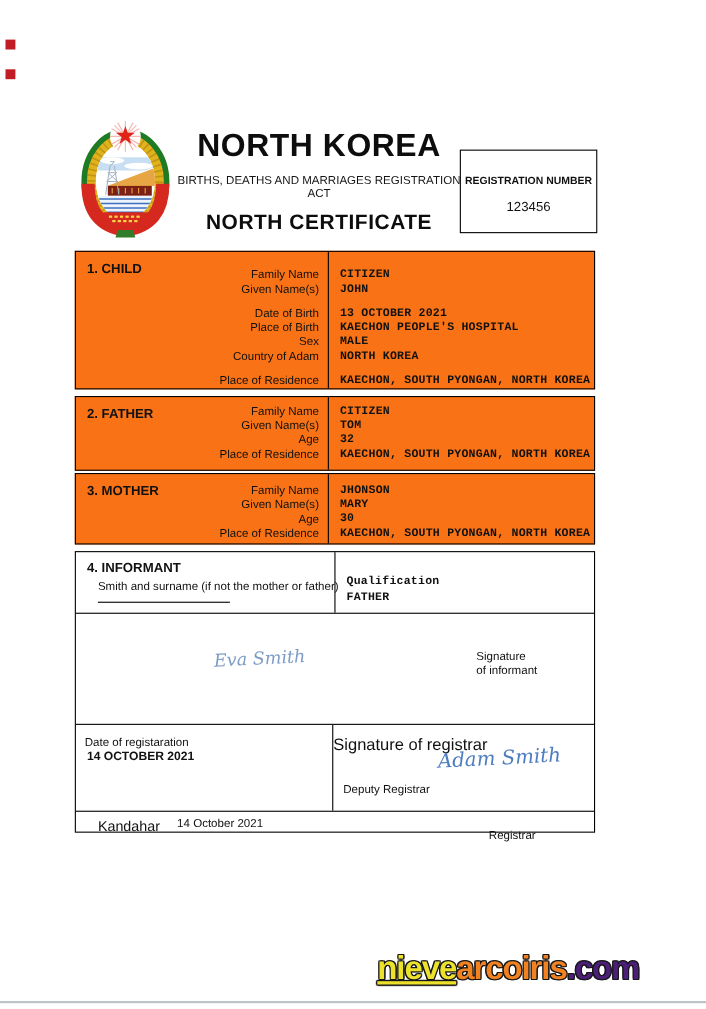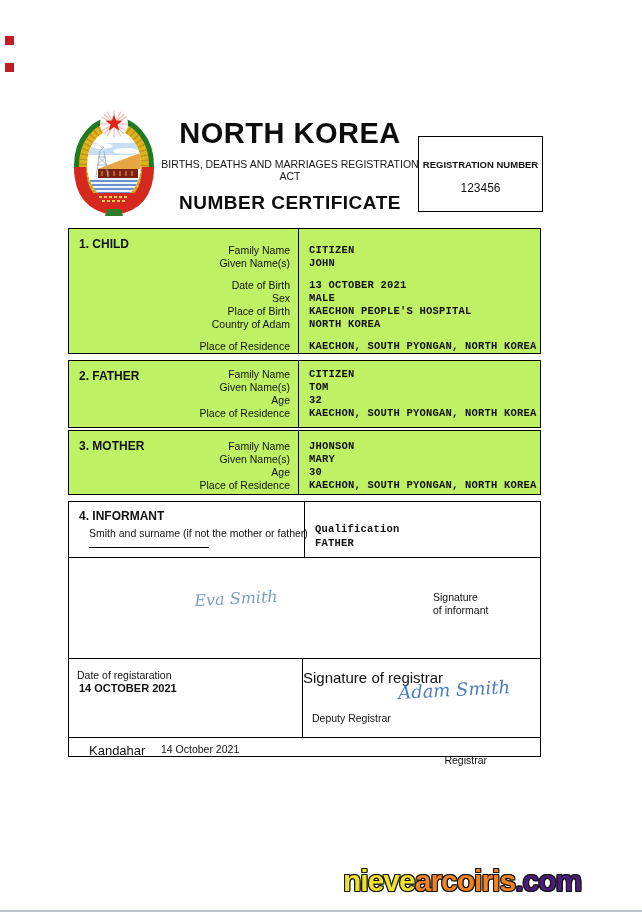--- a/index.html
+++ b/index.html
@@ -15,21 +15,21 @@
   .header-text{position:absolute;left:158px;top:116px;width:264px;text-align:center;}
   .country{font-size:29px;font-weight:bold;letter-spacing:.5px;line-height:34px;color:#0d0d0d;}
   .act{font-size:10.5px;margin-top:8px;color:#151515;}
   .doc-title{font-size:19px;font-weight:bold;margin-top:10px;letter-spacing:.5px;color:#0d0d0d;}
   .regbox{position:absolute;left:418px;top:136px;width:125px;height:76px;border:1px solid #000;
           box-sizing:border-box;text-align:center;background:#fff;}
   .reg-label{margin-top:22px;font-size:9.5px;font-weight:bold;}
   .reg-number{margin-top:11px;font-size:12px;}
 
   
-  .box{position:absolute;left:68px;width:473px;border:1px solid #000;box-sizing:border-box;background:#bef264;}
+  .box{position:absolute;left:68px;width:473px;border:1px solid #000;box-sizing:border-box;background:#f97316;}
   .box1{top:228px;height:126px;}
   .box2{top:360px;height:68px;}
   .box3{top:430px;height:65px;}
   .lower{position:absolute;left:68px;top:501px;width:473px;height:256px;border:1px solid #000;
          box-sizing:border-box;background:#fff;}
   .vline{position:absolute;top:0;bottom:0;width:1px;background:#000;}
   .v229{left:229px;} .v235{left:235px;} .v233{left:233px;}
   .sec-title{position:absolute;left:10px;top:8px;font-size:12px;font-weight:bold;white-space:nowrap;}
   .rows{position:absolute;left:0;right:0;}
   .r1{top:15px;} .r2{top:7px;} .r3{top:9px;}
@@ -65,21 +65,21 @@
   .deputy{position:absolute;left:243px;top:53px;font-size:10.5px;}
   .f-place{position:absolute;left:20px;top:5px;font-size:13px;}
   .f-date{position:absolute;left:92px;top:5px;font-size:10.5px;}
   .f-role{position:absolute;right:53px;top:16px;font-size:10.5px;}
 
   
   .watermark{position:absolute;left:343px;top:864px;font-size:30px;font-weight:bold;
              letter-spacing:-1px;white-space:nowrap;
              text-shadow:-1px -1px 0 #161616,1px -1px 0 #161616,-1px 1px 0 #161616,1px 1px 0 #161616,
                          -1px 0 0 #161616,1px 0 0 #161616,0 -1px 0 #161616,0 1px 0 #161616;}
-  .wm-yellow{color:#ece22b;} .wm-orange{color:#f08222;} .wm-purple{color:#4b1e78;}
+  .wm-yellow{color:#ece22b;text-decoration:underline;} .wm-orange{color:#f08222;} .wm-purple{color:#4b1e78;}
   .bottom-line{position:absolute;left:0;top:910px;width:642px;height:2px;background:#bfc3c7;}
 </style>
 </head>
 <body>
 
 <div class="page">
 
   <div class="red-sq sq1"></div>
   <div class="red-sq sq2"></div>
 
@@ -150,21 +150,21 @@
         <line x1="49" y1="2.5" x2="35" y2="27.5"></line>
       <line x1="29.5" y1="8" x2="54.5" y2="22"></line>
         <line x1="54.5" y1="8" x2="29.5" y2="22"></line>
     </g>
     <path d="M42,5.5 L44.1,11.6 L50.6,11.7 L45.4,15.6 L47.3,21.8 L42,18.1 L36.7,21.8 L38.6,15.6 L33.4,11.7 L39.9,11.6 Z" fill="#e02318"></path>
   </svg>
 
   <div class="header-text">
     <div class="country">NORTH KOREA</div>
     <div class="act">BIRTHS, DEATHS AND MARRIAGES REGISTRATION ACT</div>
-    <div class="doc-title">NUMBER CERTIFICATE</div>
+    <div class="doc-title">NORTH CERTIFICATE</div>
   </div>
 
   <div class="regbox">
     <div class="reg-label">REGISTRATION NUMBER</div>
     <div class="reg-number">123456</div>
   </div>
 
   <div class="box box1">
     <div class="vline v229"></div>
     <div class="sec-title">1. CHILD</div>
@@ -176,26 +176,26 @@
       <div class="row">
         <span class="lbl">Given Name(s)</span>
         <span class="val">JOHN</span>
         </div>
       <div class="gap"></div>
       <div class="row">
         <span class="lbl">Date of Birth</span>
         <span class="val">13 OCTOBER 2021</span>
         </div>
       <div class="row">
+        <span class="lbl">Place of Birth</span>
+        <span class="val">KAECHON PEOPLE'S HOSPITAL</span>
+        </div>
+      <div class="row">
         <span class="lbl">Sex</span>
         <span class="val">MALE</span>
-        </div>
-      <div class="row">
-        <span class="lbl">Place of Birth</span>
-        <span class="val">KAECHON PEOPLE'S HOSPITAL</span>
         </div>
       <div class="row">
         <span class="lbl">Country of Adam</span>
         <span class="val">NORTH KOREA</span>
         </div>
       <div class="gap"></div>
       <div class="row">
         <span class="lbl">Place of Residence</span>
         <span class="val">KAECHON, SOUTH PYONGAN, NORTH KOREA</span>
         </div>

